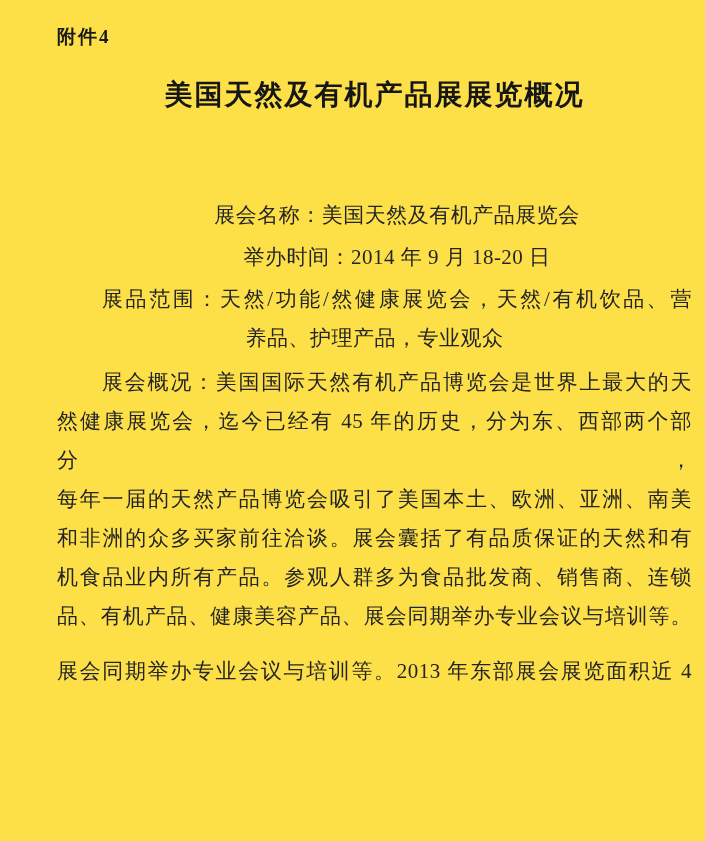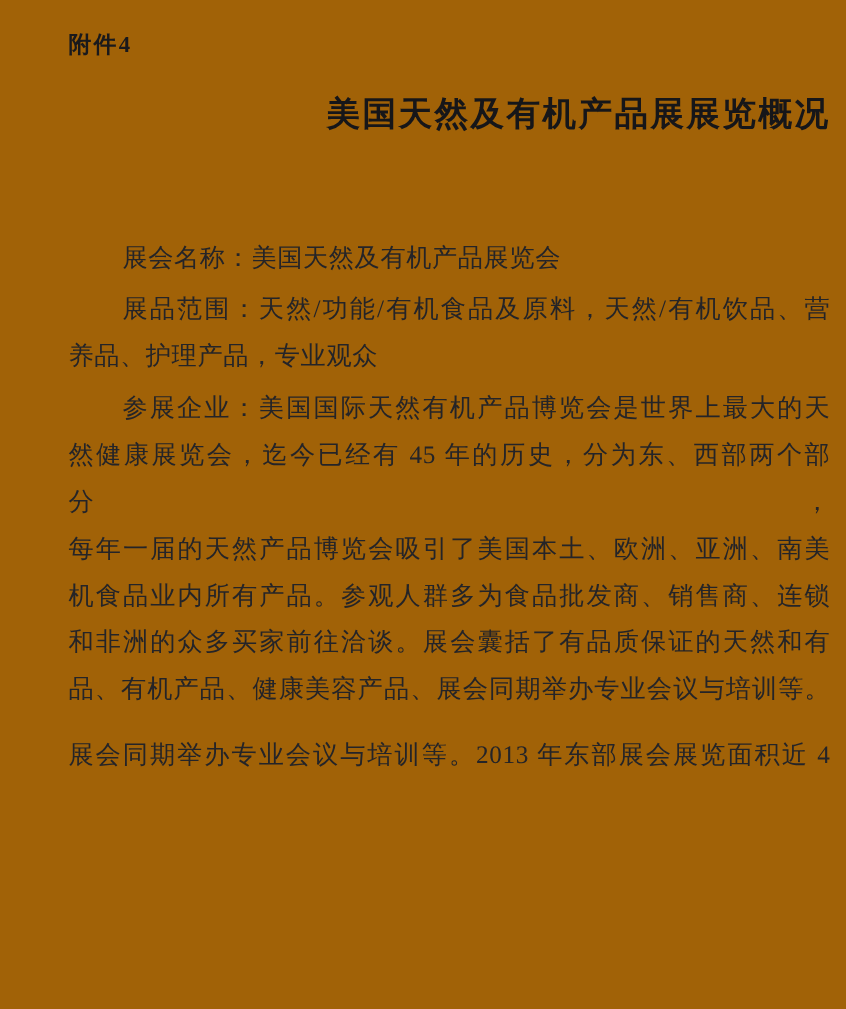--- a/index.html
+++ b/index.html
@@ -2,57 +2,57 @@
 <html><head>
 <meta charset="utf-8">
 <style>
   * { margin: 0; padding: 0; box-sizing: border-box; }
   html, body { background: #e8e8e8; }
   .page {
     position: relative;
     width: 705px;
     height: 841px;
     margin: 0 auto;
-    background: #a16207;
+    background: #fde047;
     font-family: "Liberation Serif", "DejaVu Serif", serif;
     color: #1f1f22;
     overflow: hidden;
   }
   .attachment {
     position: absolute;
     left: 57px;
     top: 24px;
     font-size: 19px;
     font-weight: bold;
     letter-spacing: 2px;
     color: #19191c;
   }
   .doc-title {
     position: absolute;
     left: 57px;
     width: 635px;
     top: 76px;
-    text-align: right;
+    text-align: center;
     font-size: 28px;
     font-weight: bold;
     letter-spacing: 2px;
     color: #161619;
     white-space: nowrap;
   }
   .doc-body {
     position: absolute;
     left: 57px;
     top: 196px;
     width: 635px;
   }
   .line {
     font-size: 21px;
     line-height: 39px;
     letter-spacing: 0.5px;
-    text-align: left;
+    text-align: center;
     color: #242428;
   }
   .line.indent { text-indent: 45px; }
   .line.justify {
     text-align: justify;
     text-align-last: justify;
     text-justify: inter-character;
   }
   .line.field { margin-bottom: 3px; }
   .line.para-gap { margin-top: 5px; }
@@ -62,24 +62,25 @@
 <body>
 
 <div class="page">
 
   <div class="attachment">附件4</div>
 
   <div class="doc-title">美国天然及有机产品展展览概况</div>
 
   <div class="doc-body">
     <div class="line indent field">展会名称：美国天然及有机产品展览会</div>
-    <div class="line indent justify">展品范围：天然/功能/有机食品及原料，天然/有机饮品、营</div>
+    <div class="line indent field">举办时间：2014 年 9 月 18-20 日</div>
+    <div class="line indent justify">展品范围：天然/功能/然健康展览会，天然/有机饮品、营</div>
     <div class="line">养品、护理产品，专业观众</div>
-    <div class="line indent justify para-gap">参展企业：美国国际天然有机产品博览会是世界上最大的天</div>
+    <div class="line indent justify para-gap">展会概况：美国国际天然有机产品博览会是世界上最大的天</div>
     <div class="line justify">然健康展览会，迄今已经有 45 年的历史，分为东、西部两个部分，</div>
     <div class="line justify">每年一届的天然产品博览会吸引了美国本土、欧洲、亚洲、南美</div>
+    <div class="line justify">和非洲的众多买家前往洽谈。展会囊括了有品质保证的天然和有</div>
     <div class="line justify">机食品业内所有产品。参观人群多为食品批发商、销售商、连锁</div>
-    <div class="line justify">和非洲的众多买家前往洽谈。展会囊括了有品质保证的天然和有</div>
     <div class="line justify">品、有机产品、健康美容产品、展会同期举办专业会议与培训等。</div>
     <div class="line justify para-gap2">展会同期举办专业会议与培训等。2013 年东部展会展览面积近 4</div>
   </div>
 
 </div>
 
 </body></html>

